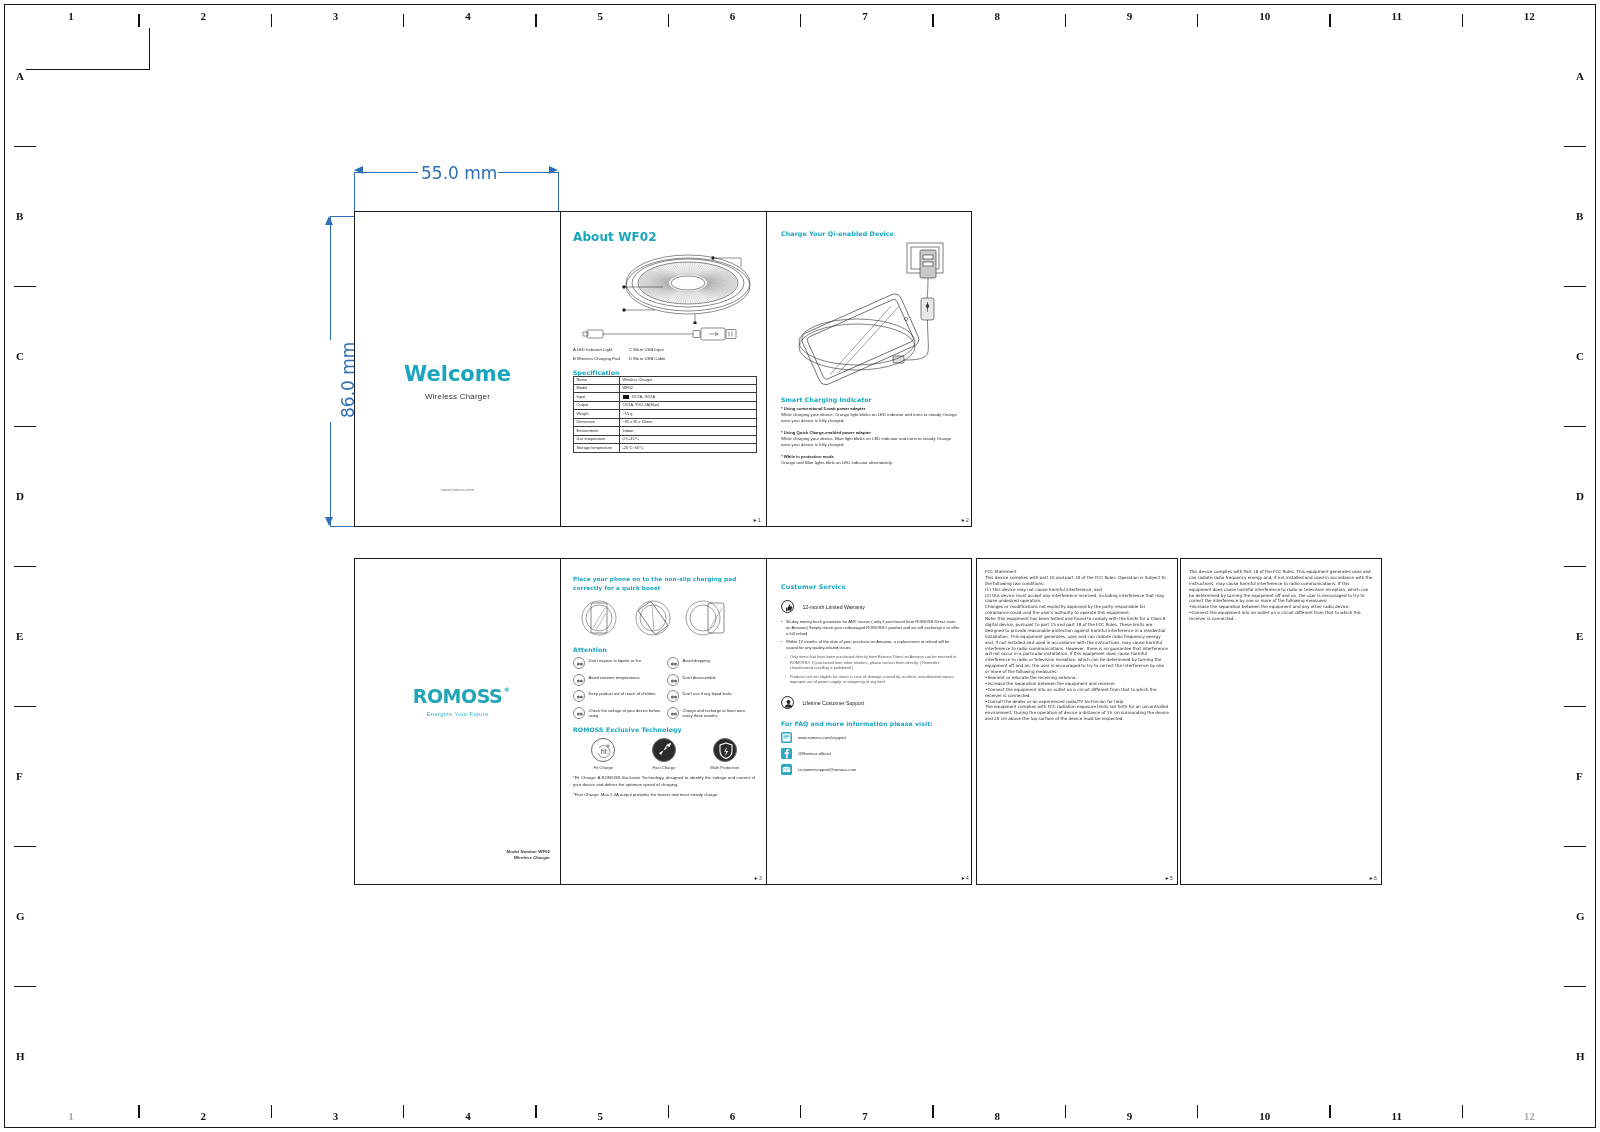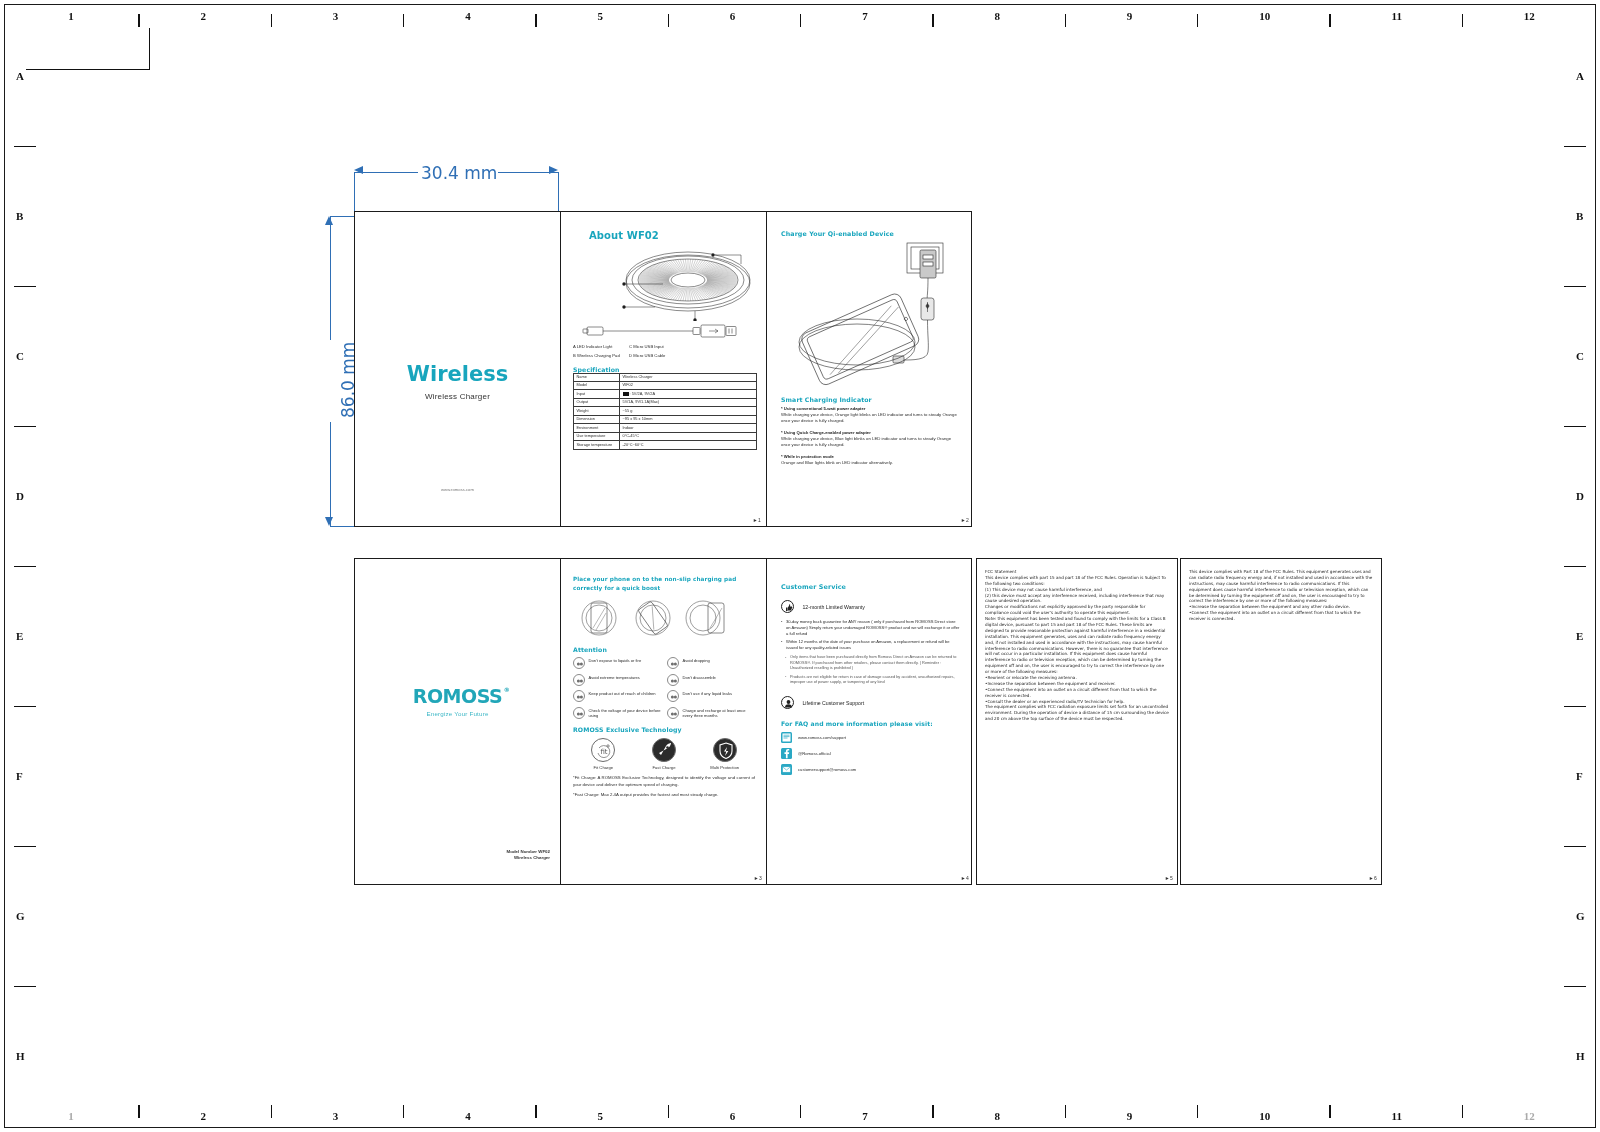--- a/index.html
+++ b/index.html
@@ -202,48 +202,48 @@
   <div class="dim-line" style="left:354px; top:172px; width:204px; height:1.3px;"></div>
 
   <div class="arrow" style="left:354px; top:166px; border-top:4px solid transparent;border-bottom:4px solid transparent;border-right:9px solid #2f6fb5;"></div>
 
   <div class="arrow" style="left:549px; top:166px; border-top:4px solid transparent;border-bottom:4px solid transparent;border-left:9px solid #2f6fb5;"></div>
 
   <div class="dim-line" style="left:354px; top:172px; width:1px; height:46px;"></div>
   <div class="dim-line" style="left:558px; top:172px; width:1px; height:46px;"></div>
 
   <div style="position:absolute; left:418px; top:161px; width:80px; height:23px; background:#fff;"></div>
-  <div class="dim-label" style="left:421px; top:163px;">30.4 mm</div>
+  <div class="dim-label" style="left:421px; top:163px;">55.0 mm</div>
 </div>
 
 <div>
   <div class="dim-line" style="left:330px; top:216px; width:1.3px; height:310px;"></div>
   <div class="arrow" style="left:325px; top:216px; border-left:4px solid transparent;border-right:4px solid transparent;border-bottom:9px solid #2f6fb5;"></div>
   <div class="arrow" style="left:325px; top:517px; border-left:4px solid transparent;border-right:4px solid transparent;border-top:9px solid #2f6fb5;"></div>
   <div class="dim-line" style="left:330px; top:216px; width:28px; height:1px;"></div>
   <div class="dim-line" style="left:330px; top:526px; width:28px; height:1px;"></div>
   <div style="position:absolute; left:320px; top:340px; width:22px; height:82px; background:#fff;"></div>
   <div class="dim-label vert" style="left:338px; top:418px;">86.0 mm</div>
 </div>
 
 <div class="sheet" id="sheet-top" style="left:354px; top:211px; width:618px; height:316px;">
 
   <div class="panel-div" style="left:205px;"></div>
   <div class="panel-div" style="left:411px;"></div>
 
   <div style="position:absolute;left:0;top:0;width:205px;height:100%;">
     <div id="p1-welcome">
-      <div id="p1-title">Wireless</div>
+      <div id="p1-title">Welcome</div>
       <div id="p1-sub">Wireless Charger</div>
     </div>
     <div id="p1-url">www.romoss.com</div>
   </div>
 
   <div style="position:absolute;left:206px;top:0;width:205px;height:100%;padding:18px 12px 0 12px;">
-    <div class="h-teal" style="font-size:10px;margin-left:16px;">About WF02</div>
+    <div class="h-teal" style="font-size:12px;">About WF02</div>
 
     <div style="margin-top:4px;">
       <svg width="182" height="76" viewBox="0 0 182 76">
         <g fill="none" stroke="#2b2b2b" stroke-width="0.55">
           <ellipse cx="115" cy="38" rx="62" ry="28"></ellipse>
           <ellipse cx="115" cy="35" rx="62" ry="28"></ellipse>
           <ellipse cx="115" cy="35" rx="56" ry="24"></ellipse>
           <ellipse cx="115" cy="35" rx="50" ry="21"></ellipse>
           <ellipse cx="115" cy="35" rx="17" ry="7"></ellipse>
         </g>

